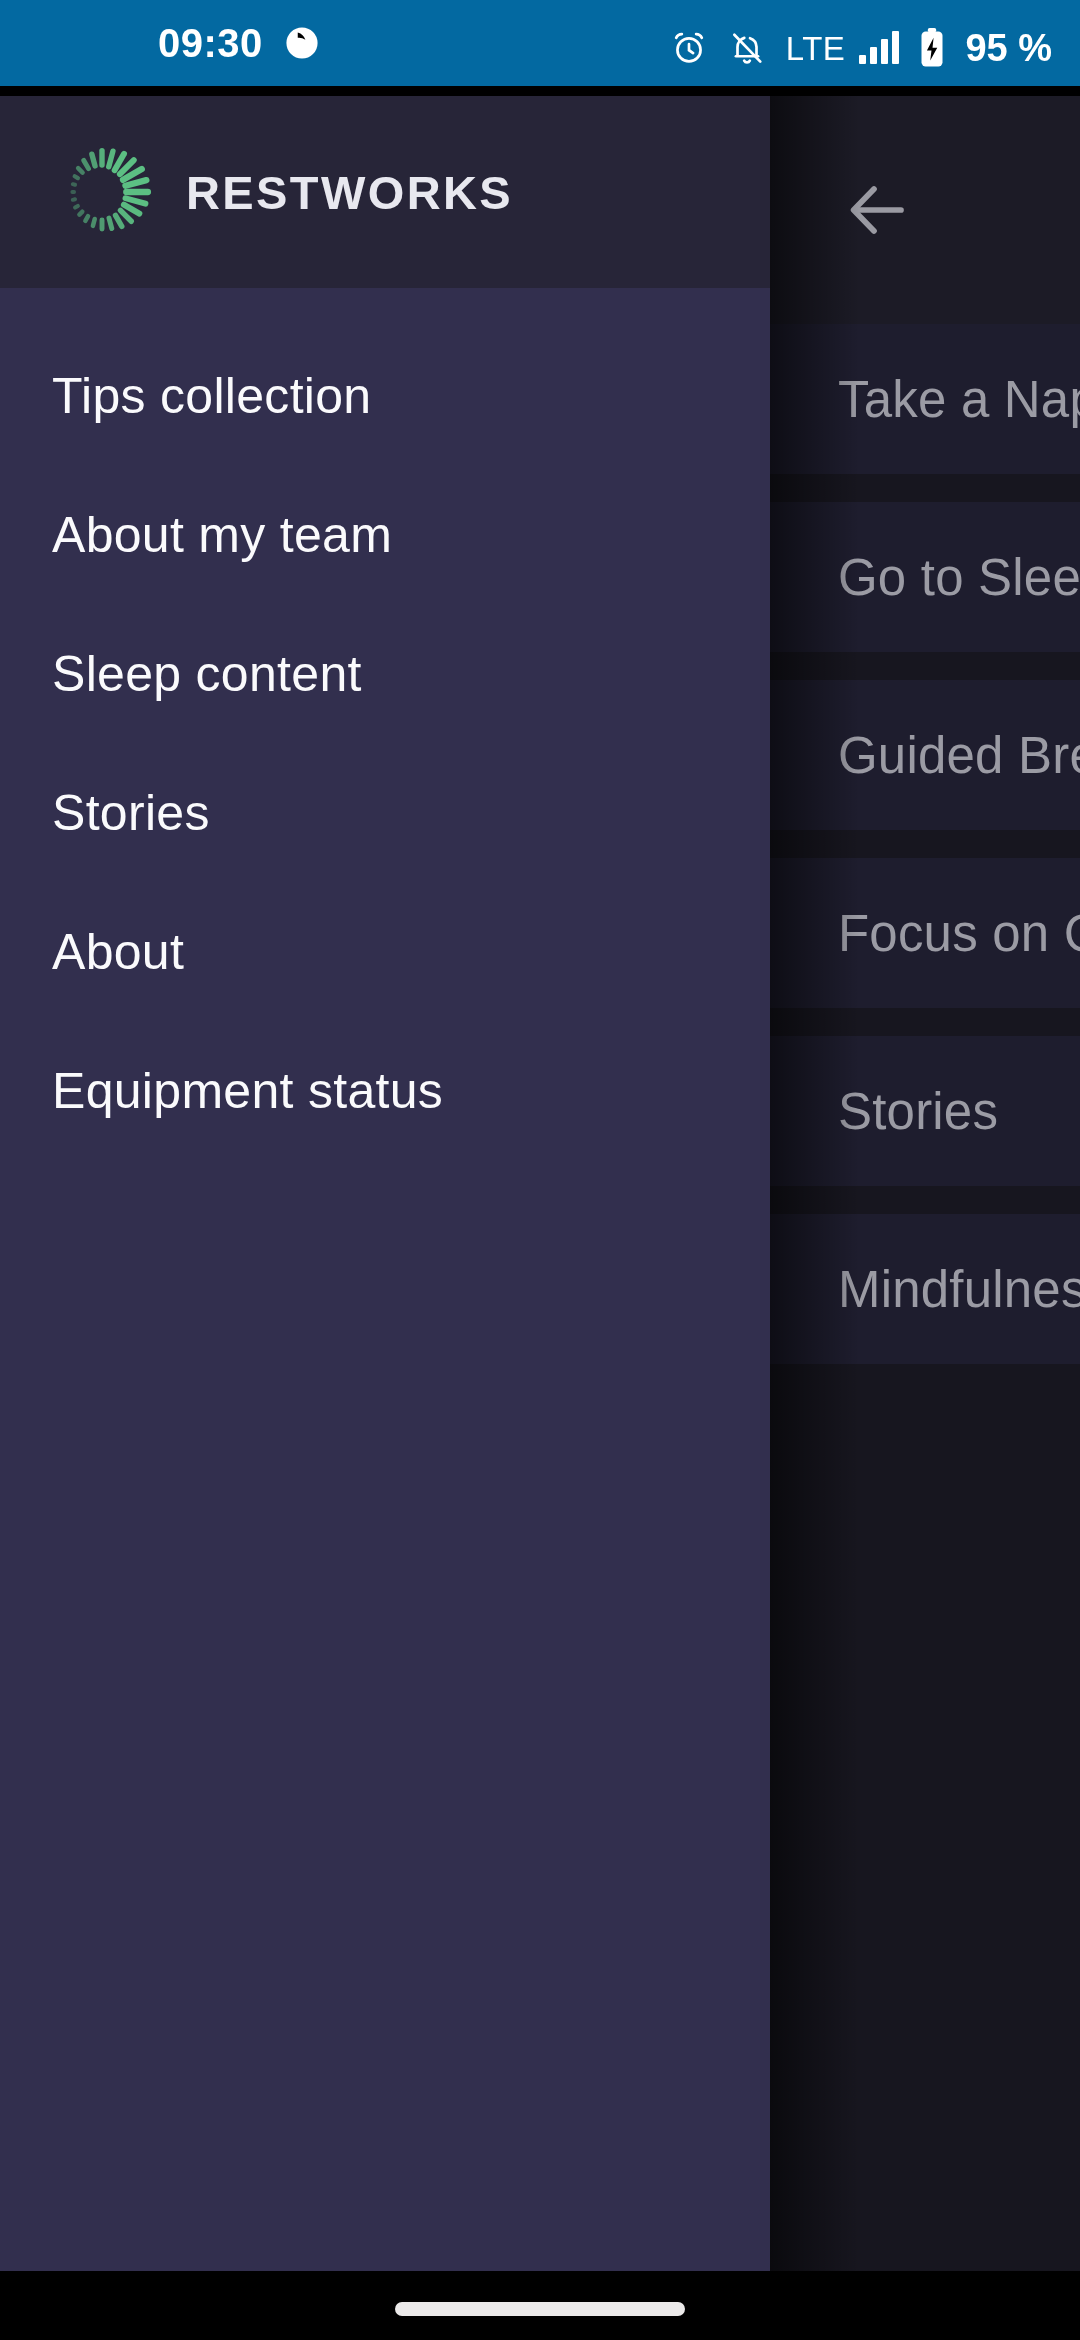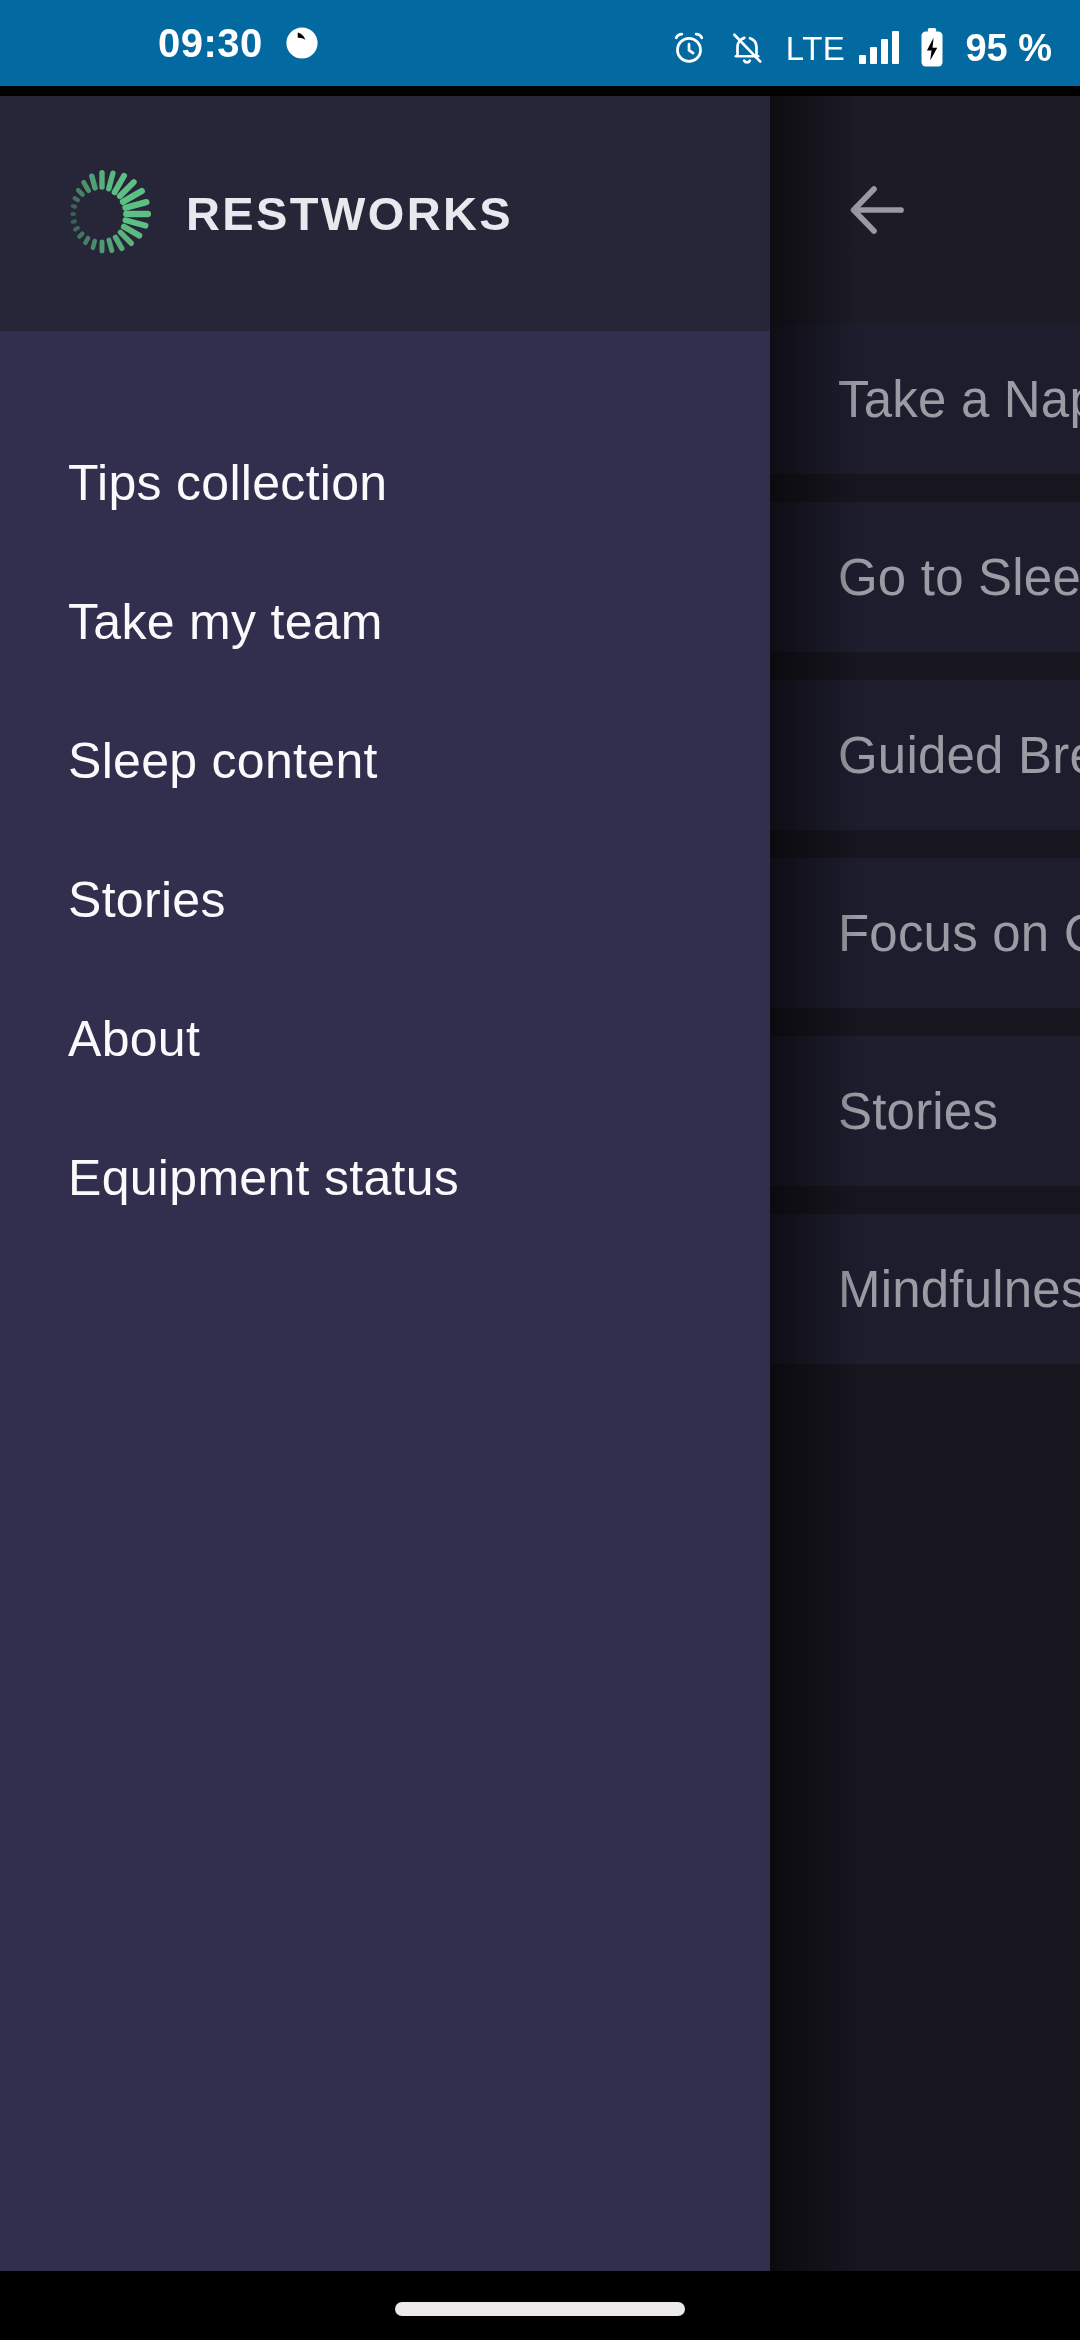--- a/index.html
+++ b/index.html
@@ -121,21 +121,21 @@
   
   #drawer {
     position:absolute; top:0; left:0;
     width:770px; height:2175px;
     background:#322f4e;
     z-index:10;
     overflow:hidden;
   }
   #drawer-header {
     position:relative;
-    width:770px; height:235px;
+    width:770px; height:192px;
     background:#272538;
     display:flex; align-items:center;
   }
   #brand {
     display:flex; align-items:center;
     margin-left:48px; gap:30px;
   }
   #logo-mark {
     position:relative;
     width:108px; height:108px;
@@ -146,22 +146,22 @@
     font-size:47px;
     font-weight:bold;
     letter-spacing:2.4px;
     line-height:1;
   }
   #drawer-menu {
     padding-top:38px;
   }
   .menu-item {
     height:139px;
-    display:flex; align-items:flex-end;
-    padding-left:68px;
+    display:flex; align-items:center;
+    padding-left:52px;
   }
   .menu-label {
     color:#fafafc;
     font-size:50px;
     font-weight:300;
     letter-spacing:0.3px;
     line-height:1;
     white-space:nowrap;
   }
 
@@ -316,21 +316,21 @@
 
           <span id="brand-name">RESTWORKS</span>
         </div>
       </div>
 
       <div id="drawer-menu">
         <div class="menu-item">
           <span class="menu-label">Tips collection</span>
         </div>
         <div class="menu-item">
-          <span class="menu-label">Take my team</span>
+          <span class="menu-label">About my team</span>
         </div>
         <div class="menu-item">
           <span class="menu-label">Sleep content</span>
         </div>
         <div class="menu-item">
           <span class="menu-label">Stories</span>
         </div>
         <div class="menu-item">
           <span class="menu-label">About</span>
         </div>

